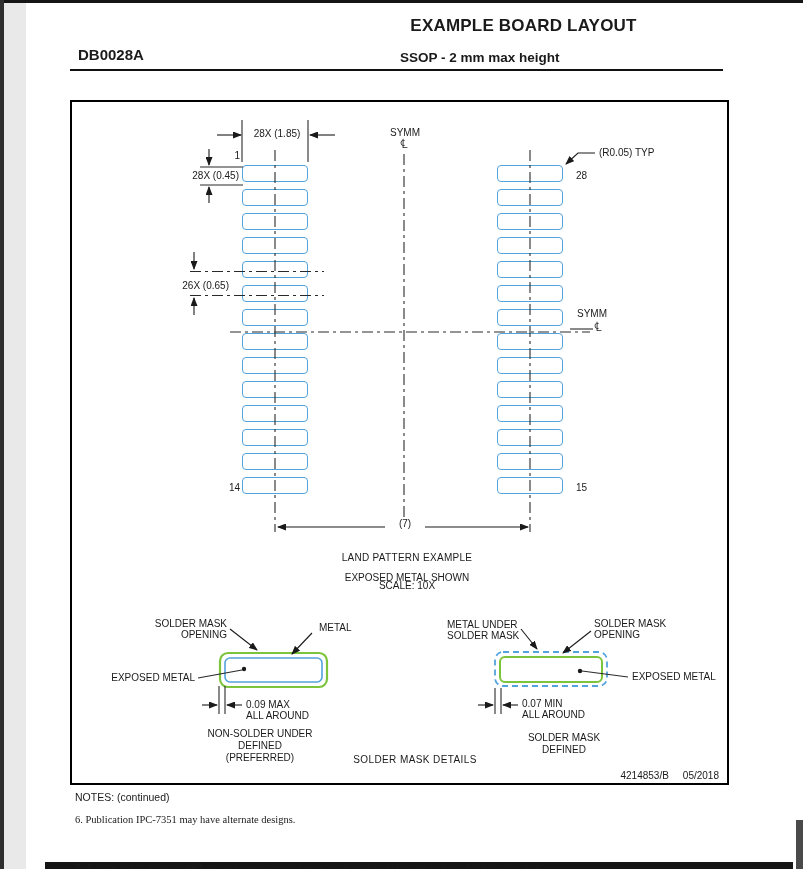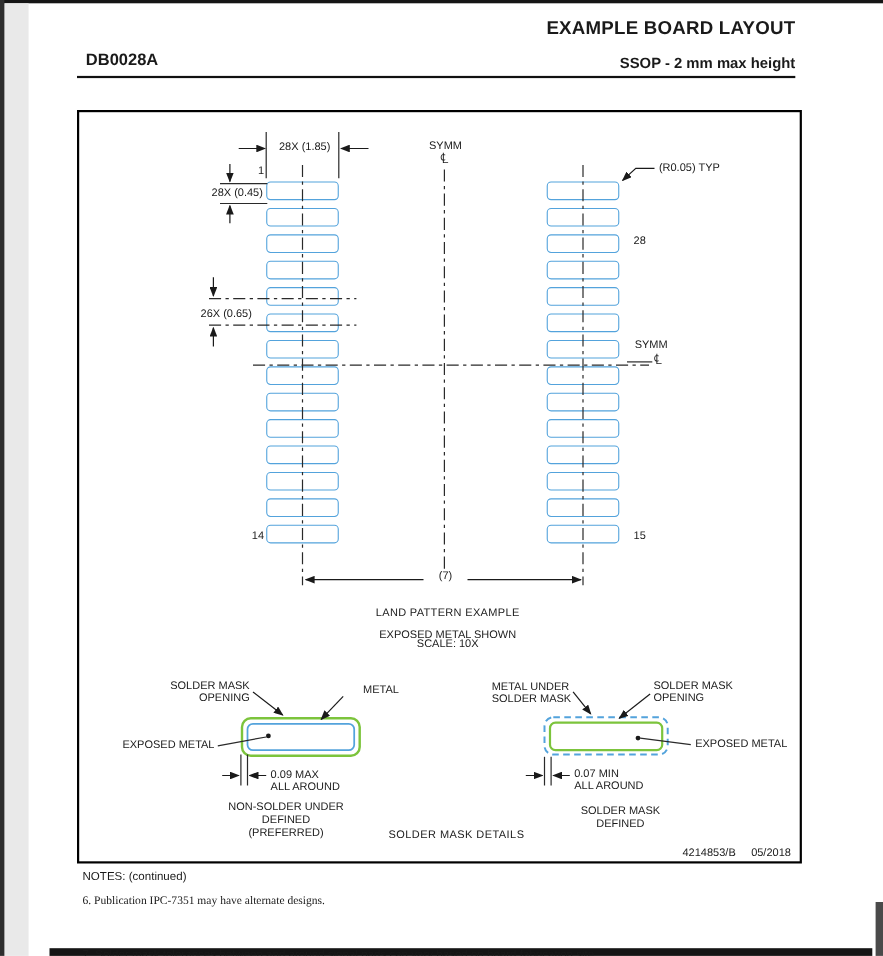--- a/index.html
+++ b/index.html
@@ -11,23 +11,23 @@
     -webkit-font-smoothing:antialiased;
   }
   .abs{position:absolute;}
   
   .edge-left{left:0;top:0;width:4px;height:869px;background:#2e2e2e;}
   .edge-top{left:0;top:0;width:803px;height:3px;background:#151515;}
   .gutter-left{left:4px;top:3px;width:22px;height:866px;background:#e9e9e9;}
   .edge-bottom{left:45px;top:862px;width:748px;height:7px;background:#151515;}
   .edge-right{left:796px;top:820px;width:7px;height:49px;background:#4a4a4a;}
   
-  .hdr-title{top:16px;left:300px;width:423px;text-align:right;font-size:17px;font-weight:bold;letter-spacing:.2px;}
+  .hdr-title{top:16px;left:312px;width:423px;text-align:center;font-size:17px;font-weight:bold;letter-spacing:.2px;}
   .hdr-code{top:46px;left:78px;font-size:15px;font-weight:bold;}
-  .hdr-sub{top:50px;left:400px;width:323px;text-align:right;font-size:13.5px;font-weight:bold;}
+  .hdr-sub{top:50px;left:400px;width:323px;text-align:left;font-size:13.5px;font-weight:bold;}
   .hdr-rule{top:69px;left:70px;width:653px;height:2px;background:#111;}
   .hdr-pkg{top:77px;left:423px;width:300px;text-align:right;font-size:9.5px;letter-spacing:.2px;margin-top:35px;}
   
   .frame{top:100px;left:70px;width:659px;height:685px;border:2px solid #000;box-sizing:border-box;background:#fff;}
   .frame .lbl{position:absolute;font-size:10px;line-height:11.5px;white-space:nowrap;color:#1a1a1a;}
   .frame .cl-sym{font-size:13px;line-height:13px;}
   
   .pads-col{position:absolute;width:66px;display:flex;flex-direction:column;}
   .pad{width:66px;height:17px;box-sizing:border-box;border:1.6px solid var(--pad-blue,#53a3dc);border-radius:4px;background:#fff;margin-bottom:7px;}
   .overlay{position:absolute;left:0;top:0;pointer-events:none;}
@@ -169,37 +169,37 @@
       <line class="dim" x1="406" y1="603" x2="421" y2="603" marker-end="url(#ah)"></line>
       <line class="dim" x1="446" y1="603" x2="431" y2="603" marker-end="url(#ah)"></line>
     </g>
   </svg>
 
   <div class="lbl center" style="left:165px;top:26px;width:80px;">28X (1.85)</div>
   <div class="lbl right" style="left:148px;top:48px;width:20px;">1</div>
   <div class="lbl right" style="left:95px;top:68px;width:72px;">28X (0.45)</div>
   <div class="lbl right" style="left:85px;top:178px;width:72px;">26X (0.65)</div>
   <div class="lbl" style="left:527px;top:45px;">(R0.05) TYP</div>
-  <div class="lbl" style="left:504px;top:68px;margin-top:44px;">28</div>
+  <div class="lbl" style="left:504px;top:68px;">28</div>
   <div class="lbl right" style="left:146px;top:380px;width:22px;">14</div>
   <div class="lbl" style="left:504px;top:380px;">15</div>
   <div class="lbl center" style="left:313px;top:416px;width:40px;background:#fff;">(7)</div>
 
   <div class="lbl center" style="left:303px;top:25px;width:60px;">SYMM</div>
   <div class="lbl center cl-sym" style="left:322px;top:35px;width:20px;">℄</div>
   <div class="lbl" style="left:505px;top:206px;">SYMM</div>
   <div class="lbl center cl-sym" style="left:516px;top:218px;width:20px;">℄</div>
 
   <div class="lbl center cap-main" style="left:215px;top:450px;width:240px;">LAND PATTERN EXAMPLE</div>
   <div class="lbl center cap-sub" style="left:215px;top:470px;width:240px;">EXPOSED METAL SHOWN</div>
   <div class="lbl center cap-sub" style="left:215px;top:478px;width:240px;">SCALE: 10X</div>
 
   <div class="lbl right" style="left:60px;top:516px;width:95px;">SOLDER MASK</div>
   <div class="lbl right" style="left:60px;top:527px;width:95px;">OPENING</div>
-  <div class="lbl" style="left:230px;top:520px;padding-left:28px;">METAL</div>
+  <div class="lbl" style="left:219px;top:520px;padding-left:28px;">METAL</div>
   <div class="lbl right" style="left:37px;top:570px;width:86px;">EXPOSED METAL</div>
   <div class="lbl" style="left:174px;top:597px;">0.09 MAX</div>
   <div class="lbl" style="left:174px;top:608px;">ALL AROUND</div>
   <div class="lbl center" style="left:108px;top:626px;width:160px;">NON-SOLDER UNDER</div>
   <div class="lbl center" style="left:108px;top:638px;width:160px;">DEFINED</div>
   <div class="lbl center" style="left:108px;top:650px;width:160px;">(PREFERRED)</div>
 
   <div class="lbl" style="left:375px;top:517px;">METAL UNDER</div>
   <div class="lbl" style="left:375px;top:528px;">SOLDER MASK</div>
   <div class="lbl" style="left:522px;top:516px;">SOLDER MASK</div>

